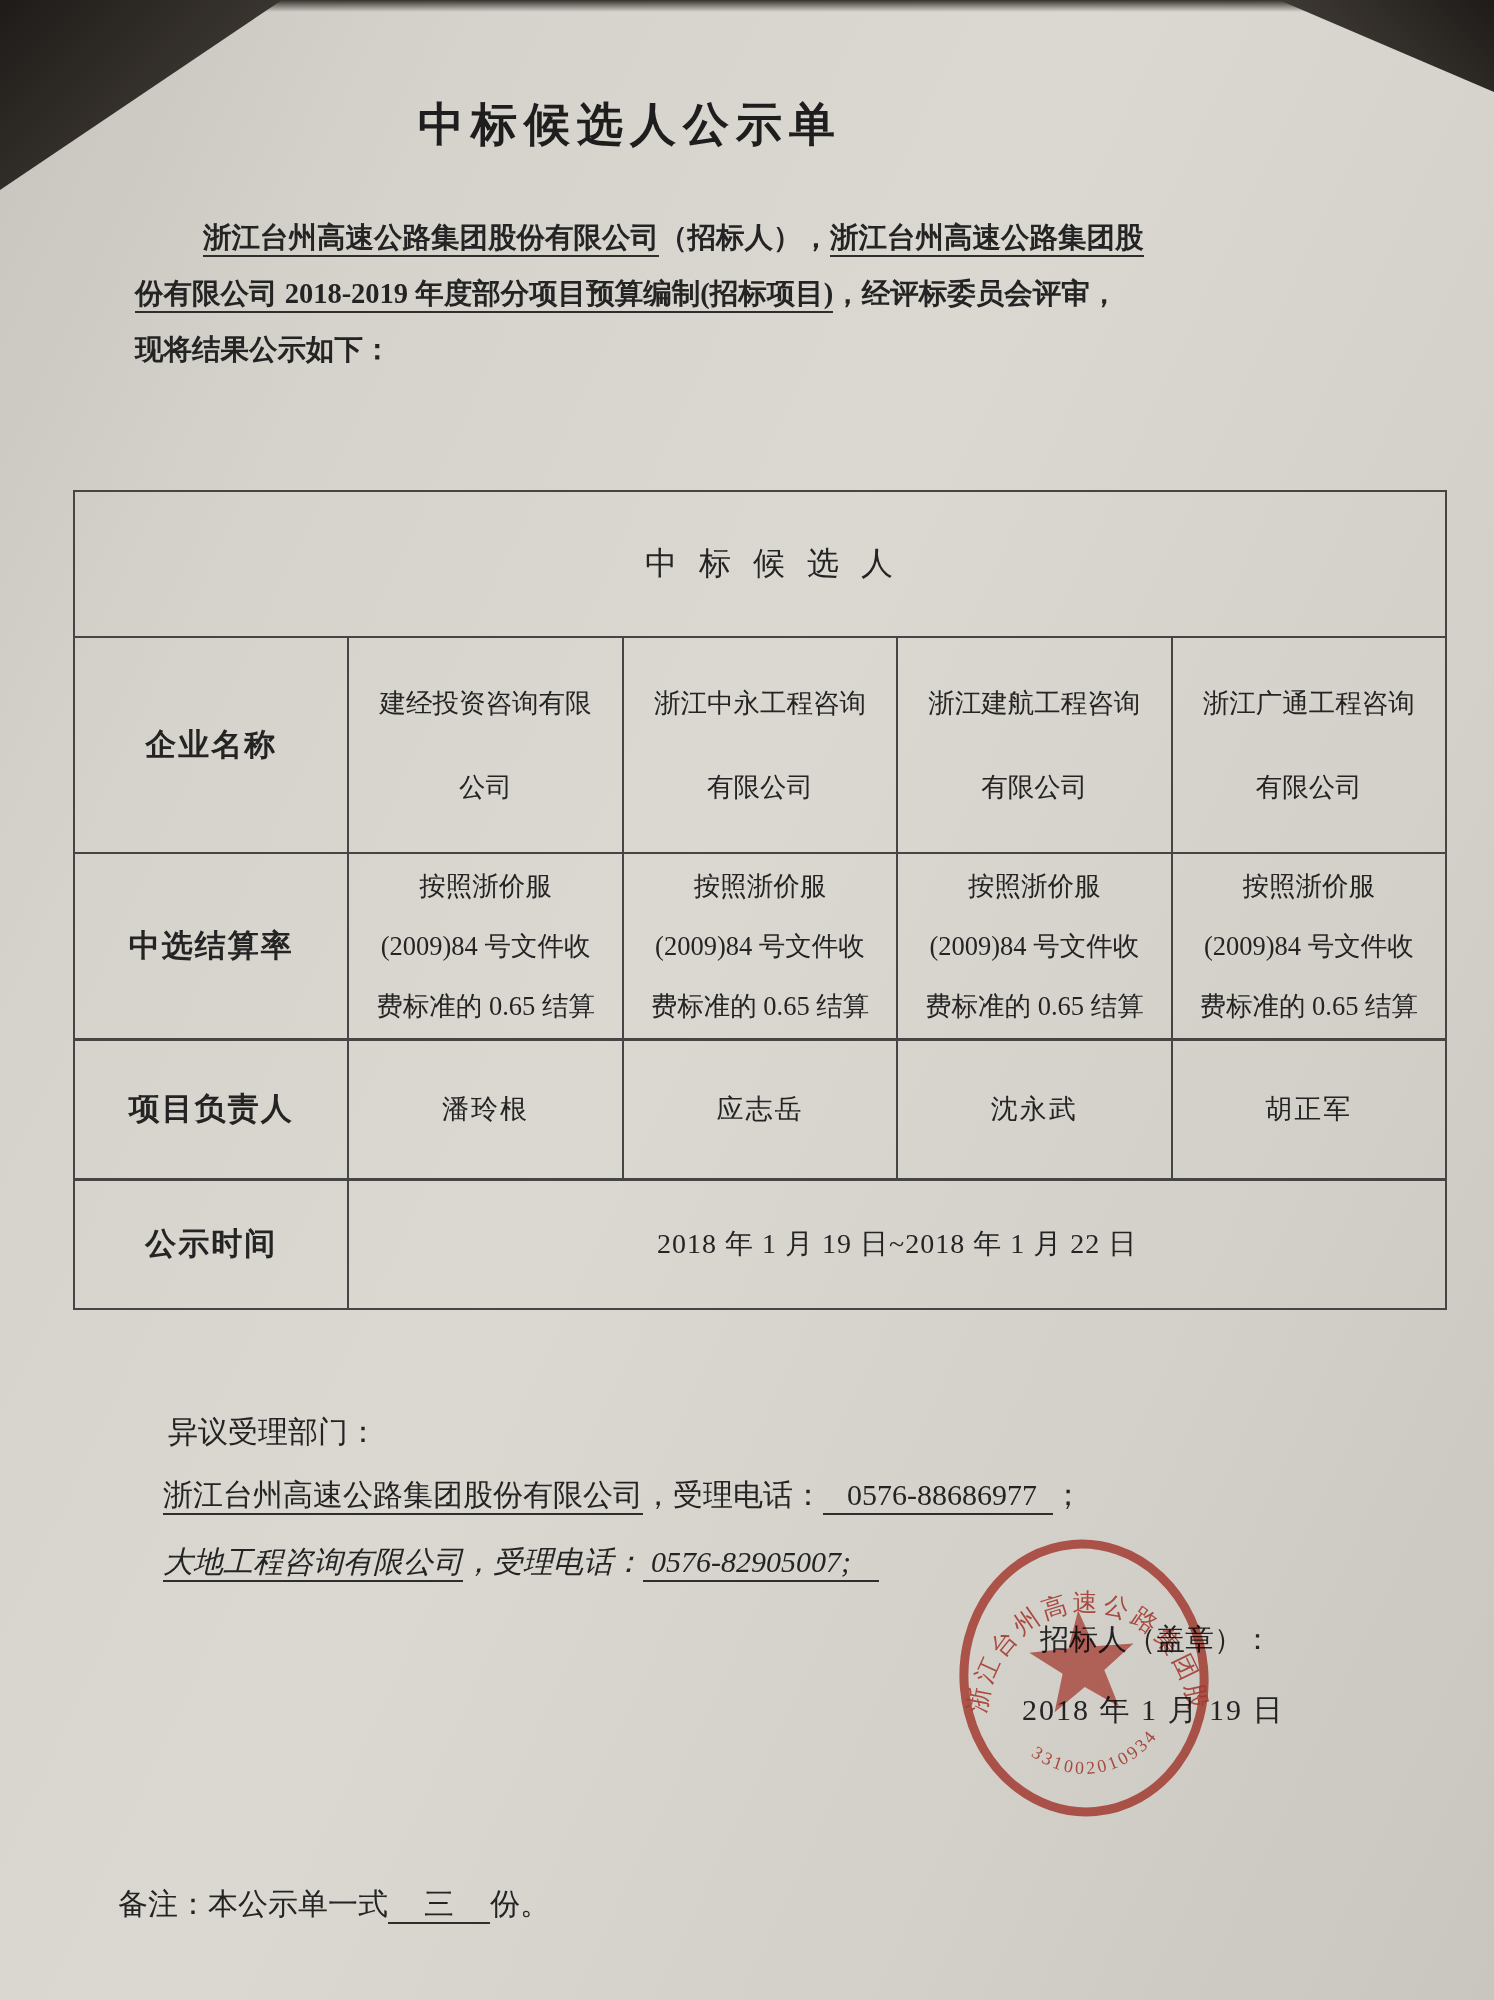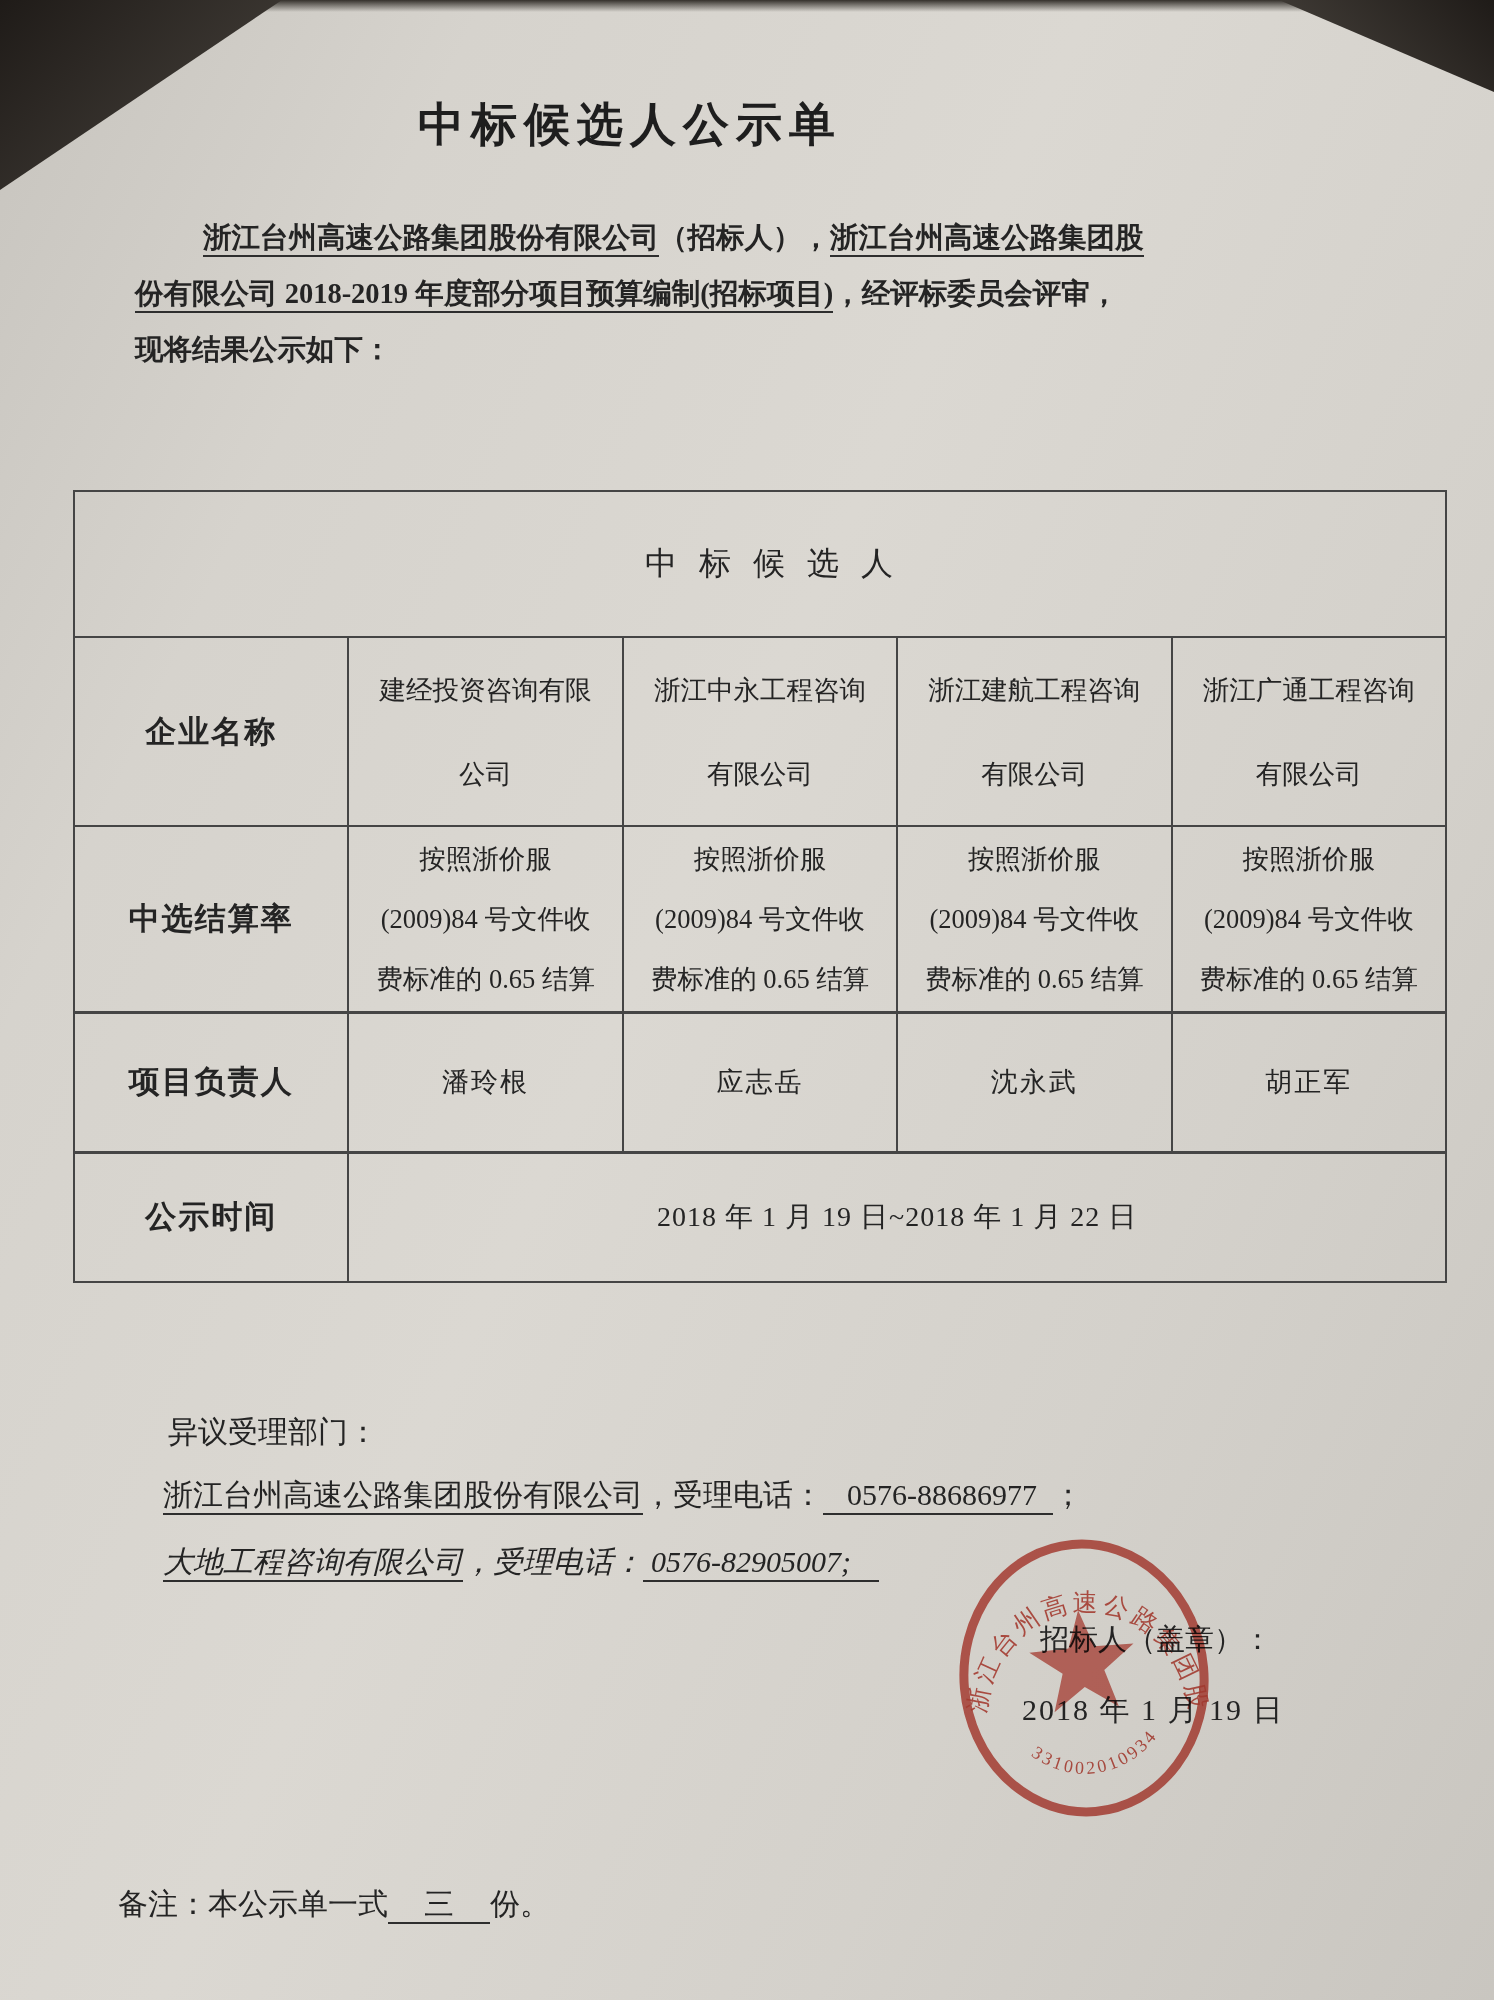--- a/index.html
+++ b/index.html
@@ -23,21 +23,21 @@
   .intro .line { height:56px; line-height:56px; white-space:nowrap;font-weight:bold; }
   .intro .indent { padding-left:68px; }
   .u { border-bottom:2px solid #2e2e2e; padding-bottom:2px; }
 
   .pub-table { position:absolute; left:73px; top:490px; width:1374px;
     border-collapse:collapse; table-layout:fixed; }
   .pub-table td { border:2px solid #454545; text-align:center; vertical-align:middle;
     color:#242424; overflow:hidden; }
   .pub-table .col-label { width:230px; }
   .cell-header { height:146px; font-size:32px; letter-spacing:22px; padding-left:40px; color:#1f1f1f; }
-  .row-company td { height:189px; }
+  .row-company td { height:216px; }
   .row-rate td { height:186px; }
   .row-manager td { height:140px; }
   .row-time td { height:130px; }
   .lbl { font-size:31px; font-weight:bold; letter-spacing:2px; }
   .cell-company { font-size:26.5px; line-height:84px; white-space:nowrap; }
   .cell-rate { font-size:26.5px; line-height:60px; white-space:nowrap; }
   .cell-manager { font-size:27px; letter-spacing:2px; }
   .cell-time { font-size:28px; letter-spacing:1px;margin-top:37px; }
   .heavy td { border-bottom-width:3px; }
 

